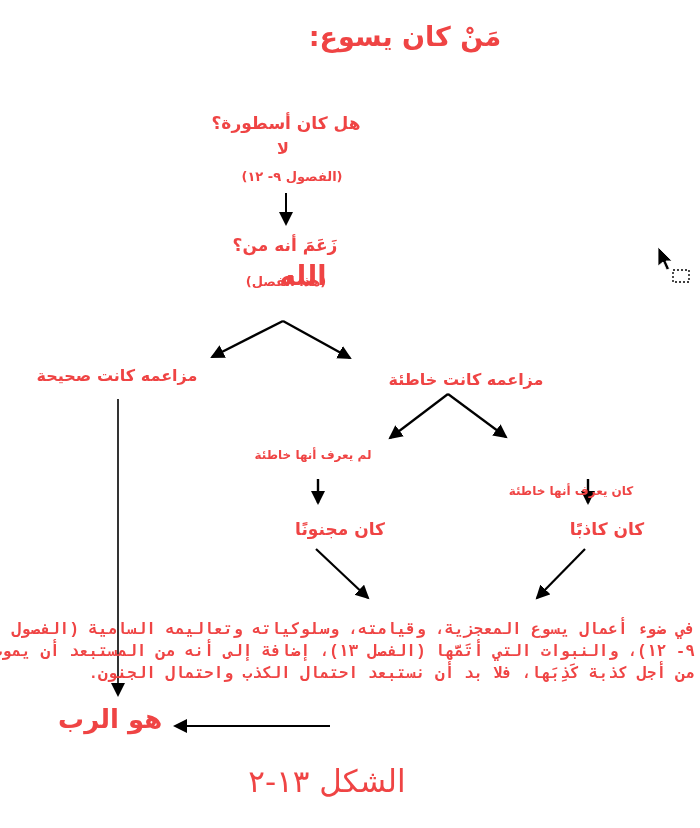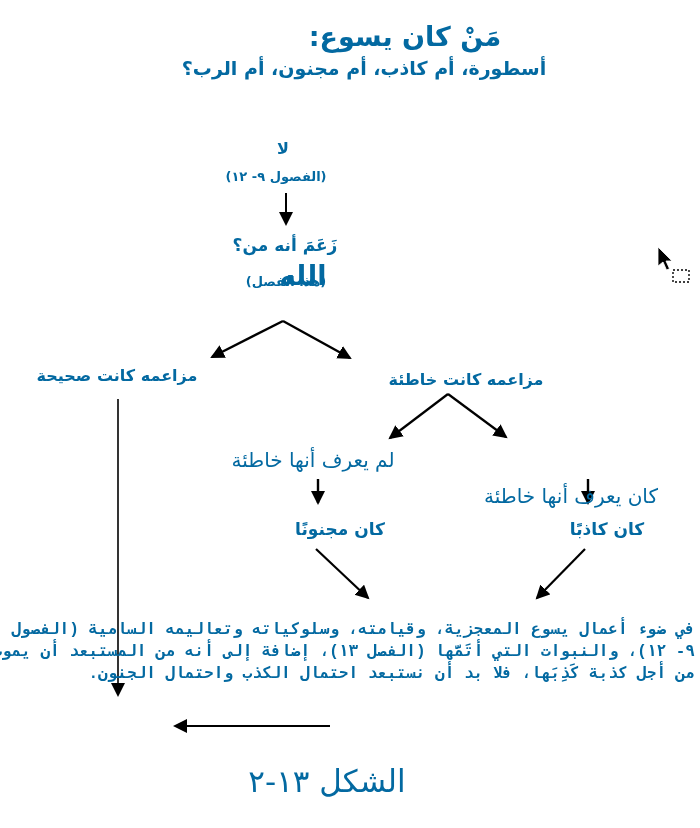--- a/index.html
+++ b/index.html
@@ -8,34 +8,34 @@
     width:700px;height:828px;
     background:#ffffff;
     font-family:"DejaVu Sans",sans-serif;
     color:#000;
     overflow:hidden;
     direction:rtl;
   }
   .t{
     position:absolute;
     white-space:nowrap;
-    color:#0369a1;
+    color:#ef4444;
     direction:rtl;
     unicode-bidi:embed;
     line-height:1.25;
   }
   .ctr{transform:translateX(-50%);}
   .b{font-weight:bold;}
   .title{font-size:27px;letter-spacing:0;}
   .subtitle{font-size:19px;}
   .q{font-size:17px;}
   .ans{font-size:16px;}
   .ref{font-size:13px;}
   .branch{font-size:16px;}
-  .sub{font-size:20px;font-weight:normal;text-align:center;}
+  .sub{font-size:12px;font-weight:bold;text-align:center;}
   .verdict{font-size:17px;}
   .para{font-size:16px;line-height:22px;text-align:right;font-family:Liberation Mono, monospace;}
   .para .pline{white-space:nowrap;}
   .note{font-size:15px;}
   .lord{font-size:26px;}
   .caption{font-size:31px;font-weight:normal;}
   svg.arrows{position:absolute;left:0;top:0;width:700px;height:828px;pointer-events:none;}
   .cursor{position:absolute;left:656px;top:246px;width:40px;height:46px;}
 </style>
 </head>
@@ -58,44 +58,45 @@
       <path d="M448,394 L506,437" stroke-width="2.2" marker-end="url(#ah)"></path>
       <path d="M318,479 L318,503" stroke-width="2.4" marker-end="url(#ah)"></path>
       <path d="M588,479 L588,503" stroke-width="2.4" marker-end="url(#ah)"></path>
       <path d="M316,549 L368,598" stroke-width="2.2" marker-end="url(#ah)"></path>
       <path d="M585,549 L537,598" stroke-width="2.2" marker-end="url(#ah)"></path>
       <path d="M330,726 L175,726" stroke-width="1.8" marker-end="url(#ah)"></path>
     </g>
   </svg>
 
   <div class="t b title ctr" style="left:405px;top:20px;">مَنْ كان يسوع:</div>
-  <div class="t b subtitle ctr" style="left:364px;top:57px;">أسطورة، أم كاذب، أم مجنون، أم الرب؟</div>
 
+  <div class="t b q ctr" style="left:286px;top:113px;">هل كان أسطورة؟</div>
   <div class="t b ans ctr" style="left:283px;top:139px;">لا</div>
-  <div class="t b ref ctr" style="left:276px;top:169px;text-align:center;">(الفصول ٩- ١٢)</div>
+  <div class="t b ref ctr" style="left:292px;top:169px;text-align:center;">(الفصول ٩- ١٢)</div>
 
   <div class="t b q ctr" style="left:285px;top:235px;text-align:center;">زَعَمَ أنه من؟</div>
   <div class="t b ctr" style="left:283px;top:259px;font-size:27px;margin-left:20px;">الله</div>
   <div class="t b ref ctr" style="left:286px;top:274px;">(هذا الفصل)</div>
 
   <div class="t b branch ctr" style="left:117px;top:366px;">مزاعمه كانت صحيحة</div>
   <div class="t b branch ctr" style="left:466px;top:370px;">مزاعمه كانت خاطئة</div>
 
   <div class="t sub ctr" style="left:313px;top:448px;">لم يعرف أنها خاطئة</div>
   <div class="t sub ctr" style="left:571px;top:448px;margin-top:36px;">كان يعرف أنها خاطئة</div>
 
   <div class="t b verdict ctr" style="left:340px;top:519px;">كان مجنونًا</div>
   <div class="t b verdict ctr" style="left:607px;top:519px;">كان كاذبًا</div>
 
   <div class="t b para" style="right:5px;top:619px;">
     <div class="pline">في ضوء أعمال يسوع المعجزية، وقيامته، وسلوكياته وتعاليمه السامية (الفصول</div>
     <div class="pline">٩- ١٢)، والنبوات التي أتَمَّها (الفصل ١٣)، إضافة إلى أنه من المستبعد أن يموت</div>
     <div class="pline">من أجل كذبة كَذِبَها، فلا بد أن نستبعد احتمال الكذب واحتمال الجنون.</div>
   </div>
 
+  <div class="t b lord" style="left:58px;top:703px;">هو الرب</div>
 
   <div class="t caption ctr" style="left:327px;top:762px;">الشكل ١٣-٢</div>
 
   <div class="cursor">
     <svg width="40" height="46" viewBox="0 0 40 46" xmlns="http://www.w3.org/2000/svg">
       <path d="M2,1 L2,20 L7,16 L10.5,24 L13.5,22.7 L10,15 L16,15 Z" fill="#000" stroke="#fff" stroke-width="0.8"></path>
       <rect x="17" y="24" width="16" height="12" fill="#fff" stroke="#000" stroke-width="1.4" stroke-dasharray="2,2"></rect>
     </svg>
   </div>
 

